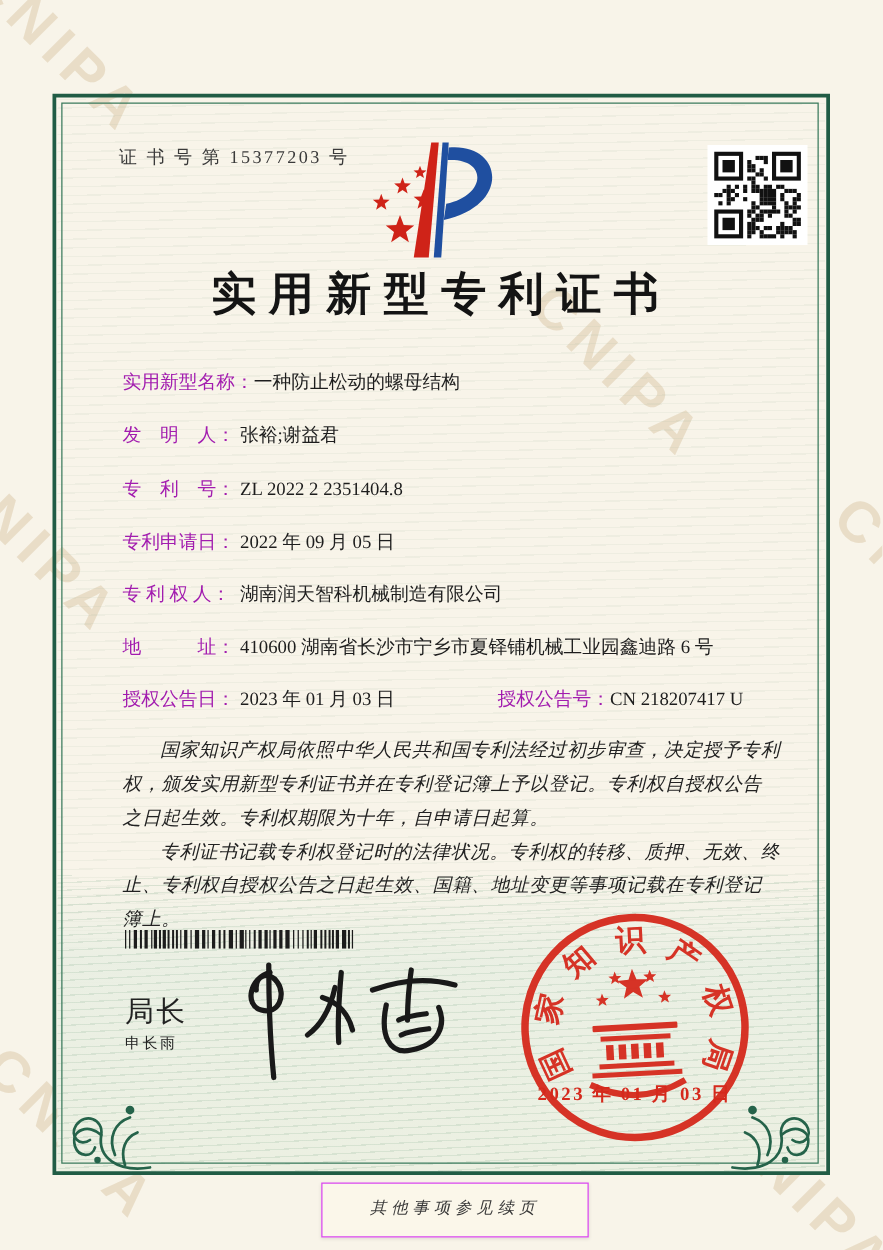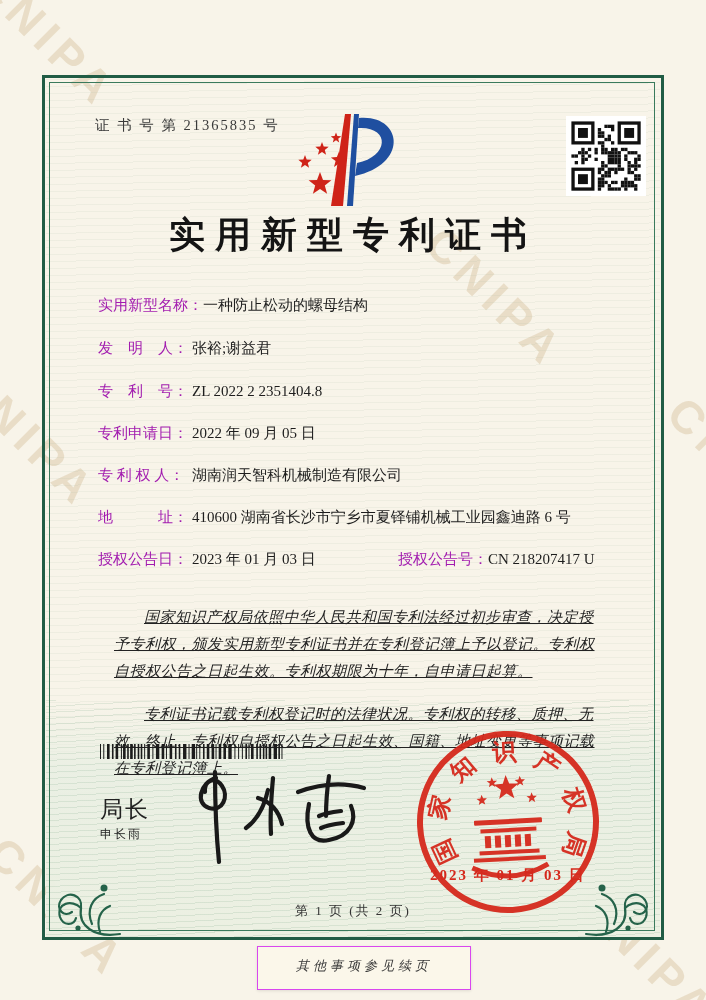--- a/index.html
+++ b/index.html
@@ -37,22 +37,22 @@
 
   
   .fields{position:absolute;left:98px;top:296px;width:528px;font-size:15px;z-index:5;}
   .frow{position:absolute;left:0;white-space:nowrap;}
   .flabel{display:inline-block;min-width:94px;white-space:pre;color:#a21caf;}
   .fvalue{color:#1d1d1d;}
   .fpair2{position:absolute;left:276px;top:0;white-space:nowrap;margin-left:24px;}
 
   
   .body-text{position:absolute;left:98px;top:588px;width:526px;z-index:5;}
-  .body-text p{margin:16px;font-size:15px;line-height:27px;text-indent:2em;
-      font-style:italic;letter-spacing:0.5px;color:#222;text-decoration:underline;}
+  .body-text p{margin:0;font-size:15px;line-height:27px;text-indent:2em;
+      font-style:italic;letter-spacing:0.5px;color:#222;}
 
   .barcode{position:absolute;left:100px;top:744px;z-index:5;}
 
   
   .director-title{position:absolute;left:100px;top:794px;font-size:23px;letter-spacing:2px;z-index:5;}
   .director-name{position:absolute;left:100px;top:826px;font-size:12px;letter-spacing:2px;z-index:5;}
   .signature{position:absolute;left:182px;top:766px;z-index:6;}
 
   
   .seal{position:absolute;left:412px;top:726px;z-index:6;opacity:0.95;transform:rotate(-3deg);}
@@ -101,21 +101,21 @@
     <g fill="none" stroke="#25634a" stroke-width="2.2" stroke-linecap="round">
       <path d="M72,72 C46,76 30,64 33,46 C35,33 20,28 13,38 C7,47 16,56 24,50"></path>
       <path d="M33,46 C24,37 8,41 12,55 C15,64 26,64 28,56"></path>
       <path d="M44,62 C38,48 44,36 56,32"></path>
       <path d="M52,70 C48,58 52,48 62,44"></path>
     </g>
     <circle cx="56" cy="26" r="3.5" fill="#25634a"></circle>
     <circle cx="30" cy="66" r="2.6" fill="#25634a"></circle>
   </svg>
 
-  <div class="cert-no">证 书 号 第 21365835 号</div>
+  <div class="cert-no">证 书 号 第 15377203 号</div>
 
   <svg class="logo" width="132" height="100" viewBox="0 0 132 100">
     <g id="logo-stars">
         <polygon points="48.0,22.5 49.4,26.1 53.2,26.3 50.2,28.7 51.2,32.4 48.0,30.3 44.8,32.4 45.8,28.7 42.8,26.3 46.6,26.1" fill="#cf2318"></polygon>
         <polygon points="34.0,32.0 35.7,36.6 40.7,36.8 36.8,39.9 38.1,44.7 34.0,41.9 29.9,44.7 31.2,39.9 27.3,36.8 32.3,36.6" fill="#cf2318"></polygon>
         <polygon points="17.0,45.0 18.7,49.6 23.7,49.8 19.8,52.9 21.1,57.7 17.0,54.9 12.9,57.7 14.2,52.9 10.3,49.8 15.3,49.6" fill="#cf2318"></polygon>
         <polygon points="51.0,41.5 53.1,47.1 59.1,47.4 54.4,51.1 56.0,56.9 51.0,53.6 46.0,56.9 47.6,51.1 42.9,47.4 48.9,47.1" fill="#cf2318"></polygon>
         <polygon points="32.0,62.0 35.0,69.9 43.4,70.3 36.8,75.6 39.1,83.7 32.0,79.0 24.9,83.7 27.2,75.6 20.6,70.3 29.0,69.9" fill="#cf2318"></polygon>
       </g>
     <polygon points="57,4 63,4 55,96 43,96" fill="#cf2318"></polygon>
@@ -386,19 +386,18 @@
       <rect x="92" y="109" width="6" height="12"></rect>
       <rect x="102" y="109" width="6" height="12"></rect>
       <rect x="112" y="109" width="6" height="12"></rect>
       <rect x="66" y="124" width="60" height="4"></rect>
       <rect x="60" y="131" width="72" height="4"></rect>
     </g>
     <path d="M58,140 Q96,160 134,140" fill="none" stroke="#d5291c" stroke-width="5"></path>
   </svg>
   <div class="seal-date">2023 年 01 月 03 日</div>
 
-  <div class="page-footer">第 1 页 (共 2 页)</div>
 
   <div class="tab">
     <span>其他事项参见续页</span>
   </div>
 
 </div>
 
 </body></html>

